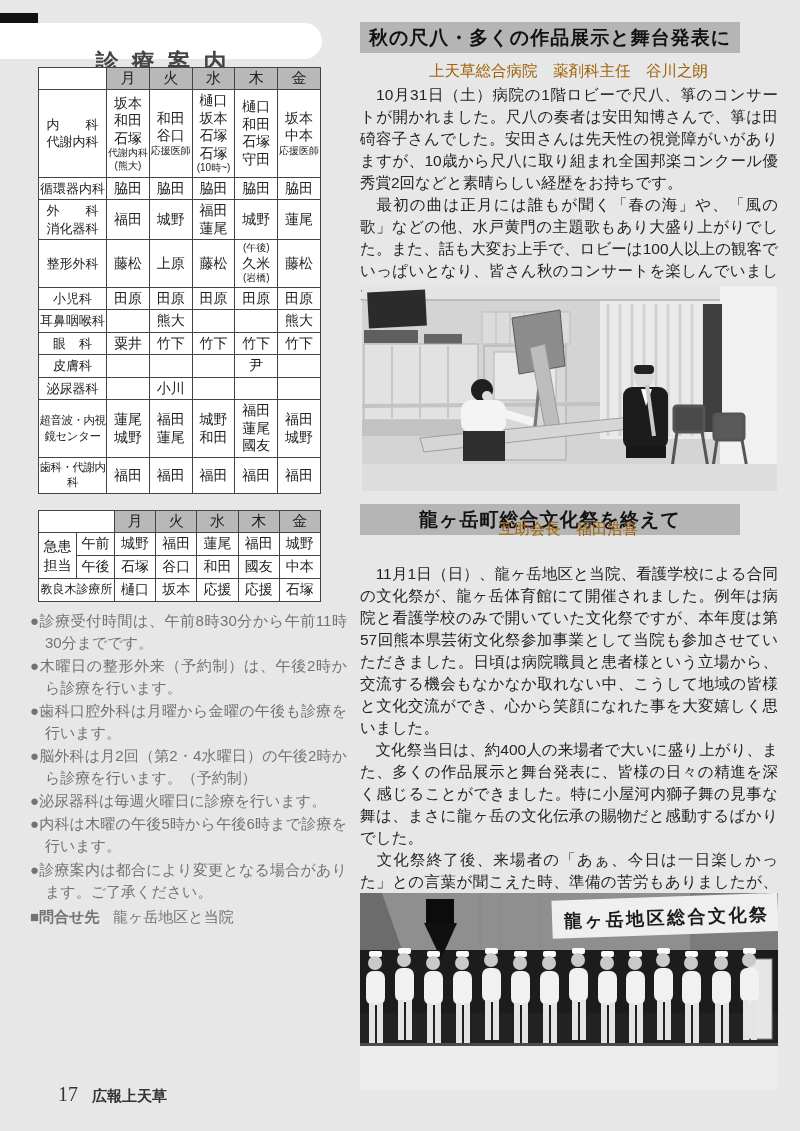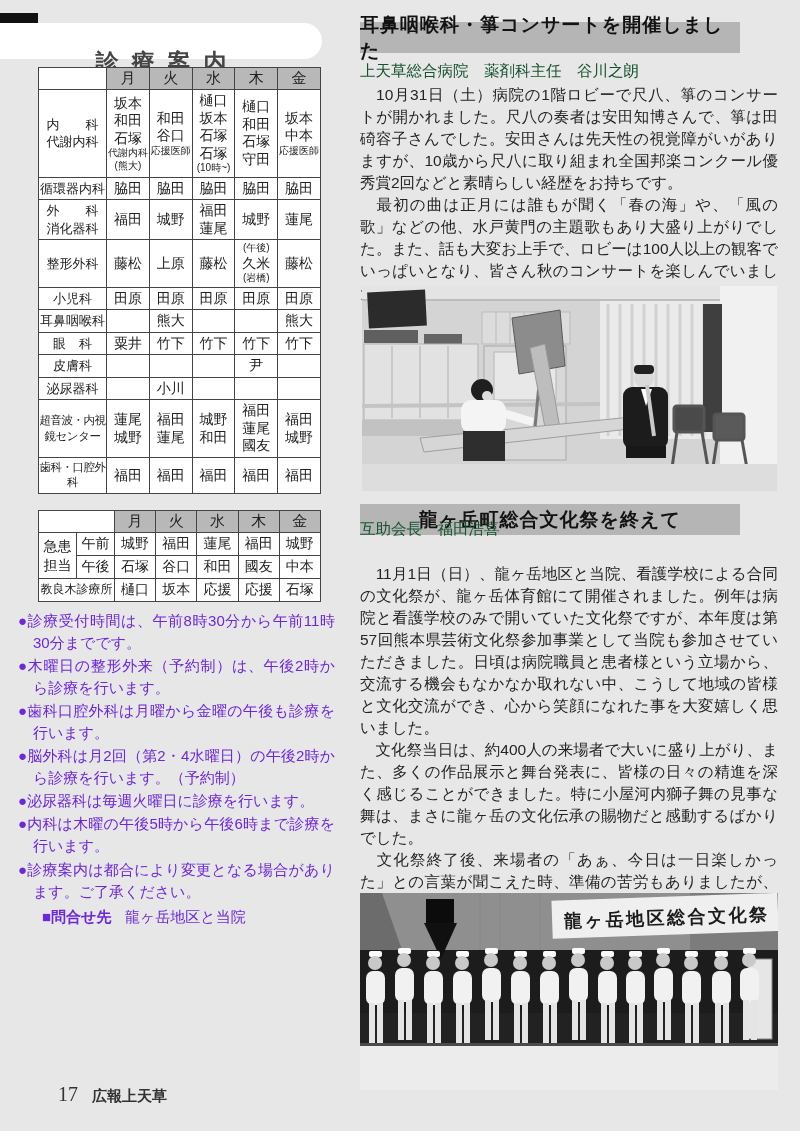--- a/index.html
+++ b/index.html
@@ -27,37 +27,37 @@
   .sched th.corner{background:#fff;}
   .sched th.dept{font-size:13px;line-height:1.35;background:#fff;}
   .sched th.dept.sm{font-size:11.5px;letter-spacing:-0.5px;}
   .small-line{font-size:10px;line-height:1.25;}
   .sched th.duty{font-size:14px;line-height:1.35;margin-top:40px;}
   .sched th.sub{font-size:14px;}
   .sched th.clinic{font-size:12px;}
   .c-dept{width:68px}.c-day{width:42.8px}
   .c-duty{width:38px}.c-sub{width:38px}.c-eday{width:41.2px}
   
-  .notes-block{position:absolute;left:18px;top:610px;width:317px;font-size:15px;line-height:1.47;color:#6d28d9;}
+  .notes-block{position:absolute;left:30px;top:610px;width:317px;font-size:15px;line-height:1.47;color:#737373;}
   #notes-list{list-style:none;margin:0;padding:0;}
   #notes-list li{padding-left:1em;text-indent:-1em;margin:0 0 1px 0;text-align:justify;}
   .contact-line{margin-top:3px;}
-  .contact-label{font-weight:bold;margin-left:24px;}
+  .contact-label{font-weight:bold;}
   .contact-org{margin-left:0.9em;}
   .phone-line{padding-left:1em;}
   
   .footer{position:absolute;left:30px;top:1083px;margin-left:28px;}
   .pagenum{font-family:"Liberation Serif","DejaVu Serif",serif;font-size:20px;color:#333;}
   .pubname{font-weight:bold;font-size:15px;margin-left:14px;color:#333;}
   
   .article-bar{position:absolute;left:360px;width:380px;height:31px;background:var(--article_bar_bg,#b5b5b5);
     display:flex;align-items:center;justify-content:center;}
   .article-bar span{font-size:19px;font-weight:bold;color:#121212;letter-spacing:1px;}
   .bar1{top:22px}.bar2{top:504px}
-  .byline{position:absolute;left:360px;width:417px;text-align:left;font-size:15.5px;color:#14532d;}
+  .byline{position:absolute;left:360px;width:417px;text-align:center;font-size:15.5px;color:#a16207;}
   .byline1{top:61px}.byline2{top:519px}
   .body-text{position:absolute;left:360px;width:418px;font-size:15.5px;line-height:22px;text-align:justify;color:#242424;}
   .body-text p{margin:0;}
   .para1{top:84px}.para2{top:563px}
   .photo{position:absolute;display:block;}
   .photo1{left:362px;top:286px;width:415px;height:205px;}
   .photo2{left:360px;top:893px;width:418px;height:197px;}
   svg{font-family:inherit;}
 </style>
 </head>
@@ -288,21 +288,21 @@
             <div>蓮尾</div>
             <div>國友</div>
           </td>
           <td>
             <div>福田</div>
             <div>城野</div>
           </td>
         </tr>
         <tr>
           <th class="dept sm">
-            <div>歯科・口腔外科</div>
+            <div>歯科・代謝内科</div>
           </th>
           <td>
             <div>福田</div>
           </td>
           <td>
             <div>福田</div>
           </td>
           <td>
             <div>福田</div>
           </td>
@@ -379,21 +379,21 @@
     <div class="contact-line">
       <span class="contact-label">■問合せ先</span><span class="contact-org">龍ヶ岳地区と当院</span>
     </div>
   </div>
 
   <div class="footer">
     <span class="pagenum">17</span><span class="pubname">広報上天草</span>
   </div>
 
   <div class="article-bar bar1">
-    <span>耳鼻咽喉科・箏コンサートを開催しました</span>
+    <span>秋の尺八・多くの作品展示と舞台発表に</span>
   </div>
   <div class="byline byline1">上天草総合病院　薬剤科主任　谷川之朗</div>
   <div class="body-text para1" id="a1-paras">
       <p>　10月31日（土）病院の1階ロビーで尺八、箏のコンサートが開かれました。尺八の奏者は安田知博さんで、箏は田碕容子さんでした。安田さんは先天性の視覚障がいがありますが、10歳から尺八に取り組まれ全国邦楽コンクール優秀賞2回などと素晴らしい経歴をお持ちです。</p>
       <p>　最初の曲は正月には誰もが聞く「春の海」や、「風の歌」などの他、水戸黄門の主題歌もあり大盛り上がりでした。また、話も大変お上手で、ロビーは100人以上の観客でいっぱいとなり、皆さん秋のコンサートを楽しんでいました。</p>
     </div>
 
   <svg class="photo photo1" viewBox="0 0 415 205" aria-hidden="true">
     <rect width="415" height="205" fill="#d4d4d4"></rect>
     <rect width="415" height="14" fill="#e4e4e4"></rect>

